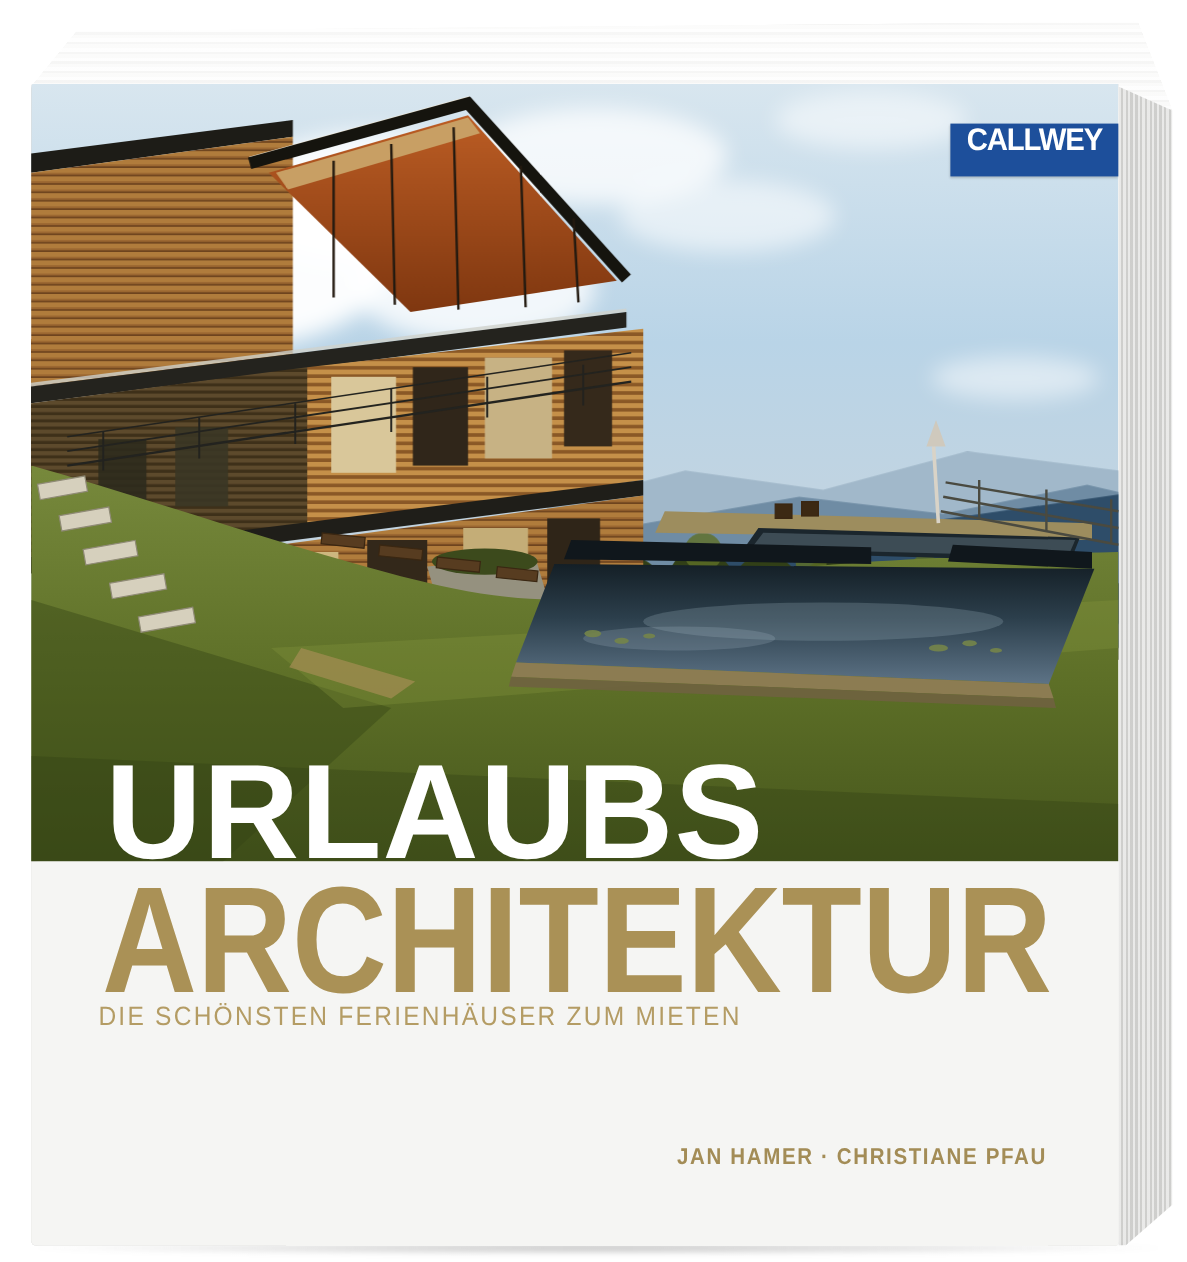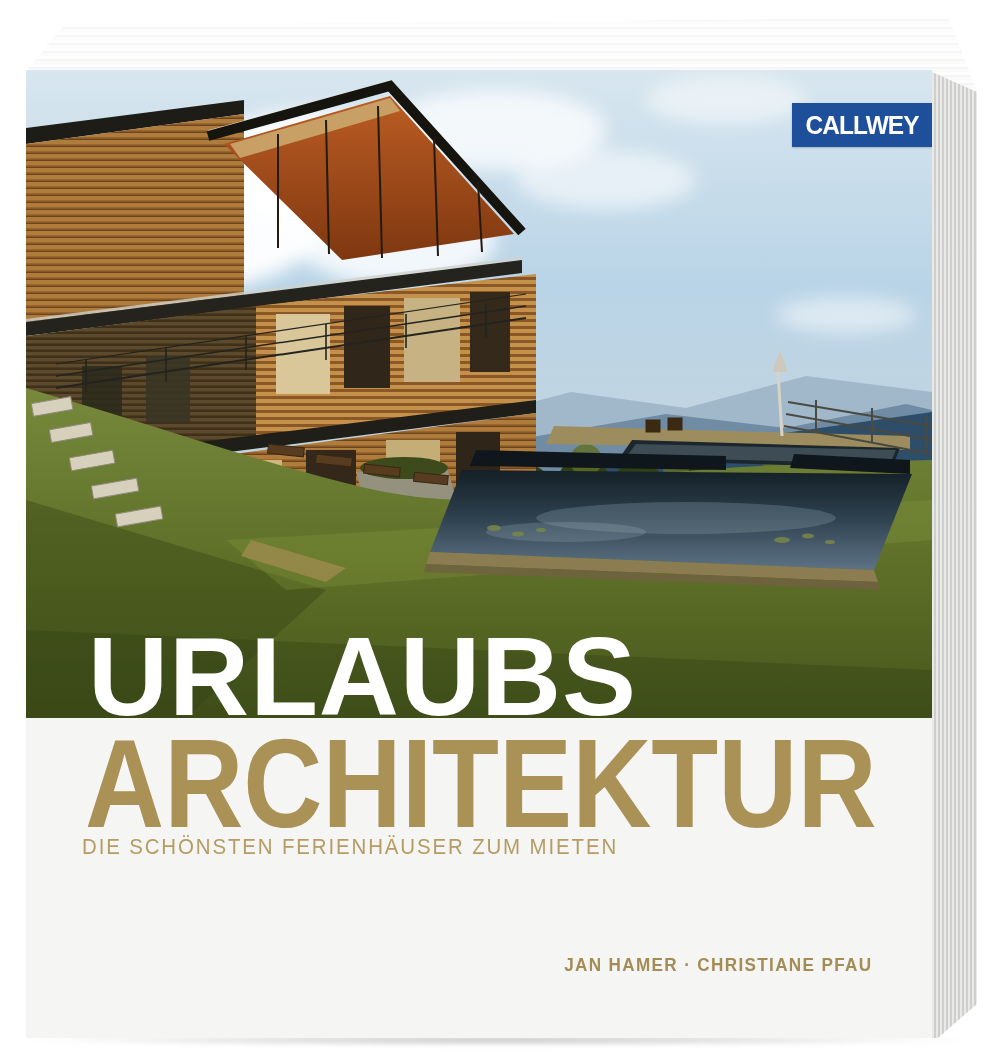--- a/index.html
+++ b/index.html
@@ -41,21 +41,21 @@
       inset -2px 0 0 rgba(255,255,255,.45),
       inset 4px 0 7px rgba(0,0,0,.14),
       inset 0 -1px 2px rgba(0,0,0,.08);
   }
   .cover-photo{position:absolute;left:0;top:0;width:906px;height:648px;display:block;}
   .cover-lower-band{position:absolute;left:0;top:648px;width:906px;height:320px;background:#f5f5f3;}
   
   .publisher-logo{
     position:absolute;left:766px;top:33px;width:140px;height:44px;
     background:#1d4f9b;
-    display:flex;align-items:center;justify-content:center;
+    display:flex;justify-content:center;
     box-shadow:0 1px 2px rgba(0,0,0,.2);
   }
   .publisher-logo span{
     color:#ffffff;font-weight:700;font-size:26px;letter-spacing:-1px;
     transform:scaleX(.94);transform-origin:center;
     white-space:nowrap;line-height:1;
   }
   
   .title-1{
     position:absolute;left:62px;top:551px;

